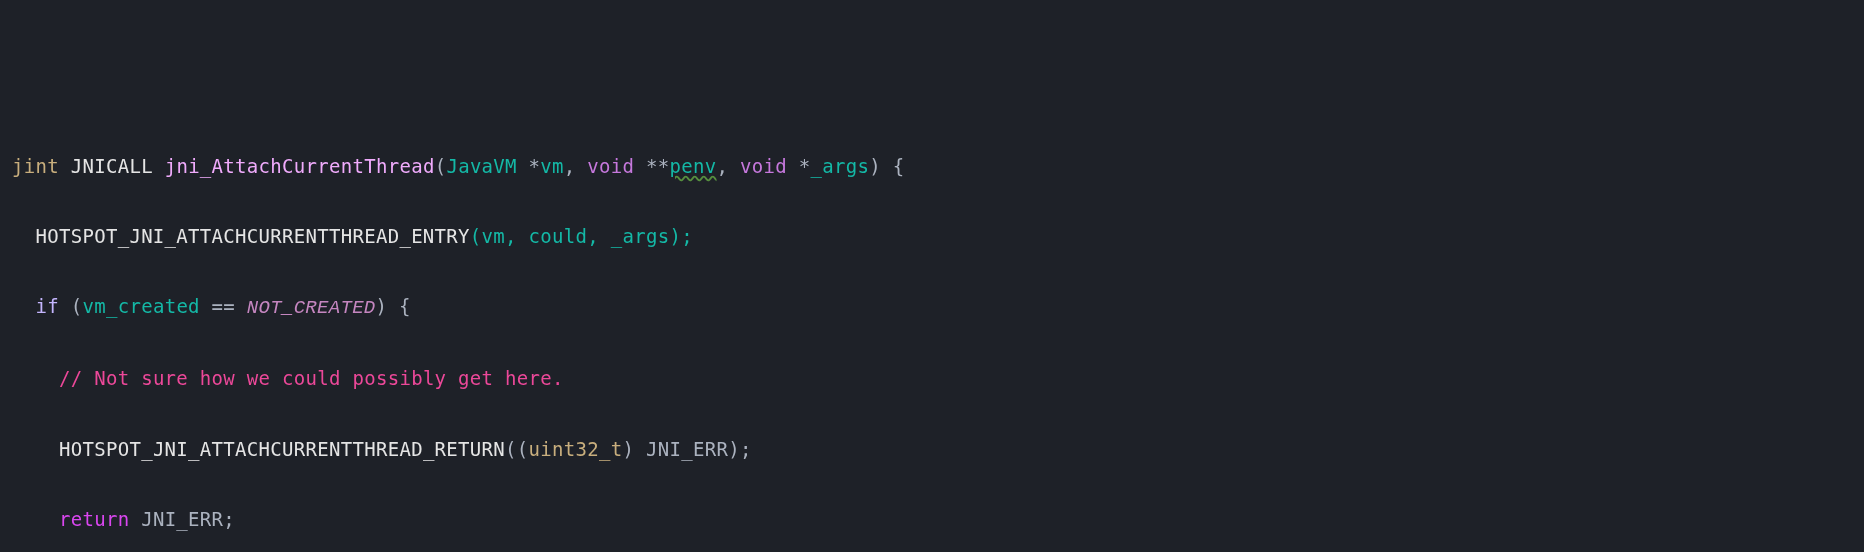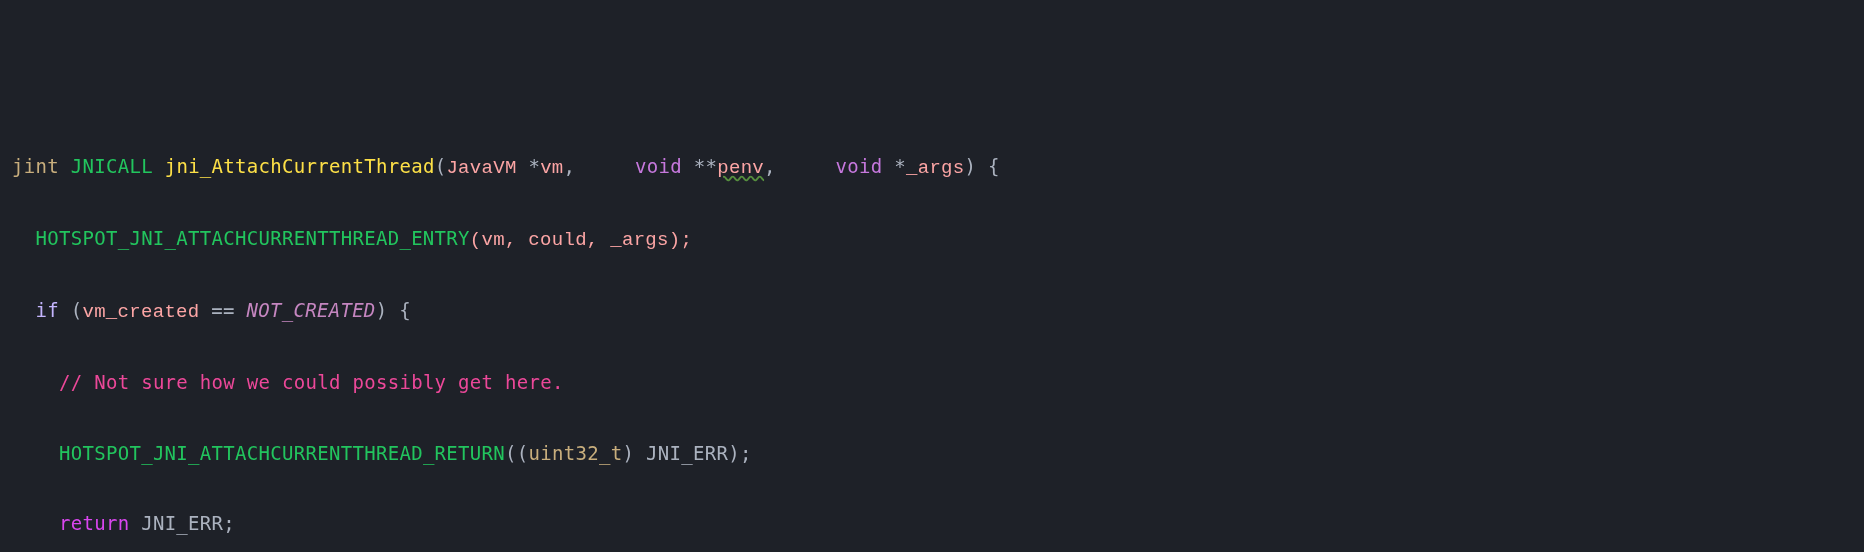--- a/index.html
+++ b/index.html
@@ -16,28 +16,28 @@
       padding: 8px 12px;
       white-space: pre;
       letter-spacing: 0.3px;
     }
     .code-line {
       display: block;
     }
     .type { color: #c8ae7d; }
     .keyword { color: #c4b5fd; }
     .keyword-return { color: #d946ef; }
-    .keyword-void { color: #c678dd; margin-left: 48px; }
-    .function-name { color: #fde047; }
-    .macro { color: #22c55e; }
-    .var { color: #fca5a5; font-family: Liberation Mono, monospace; }
+    .keyword-void { color: #c678dd; }
+    .function-name { color: #f0abfc; }
+    .macro { color: #e5e5e5; }
+    .var { color: #14b8a6; }
     .punct { color: #abb2bf; }
     .operator { color: #abb2bf; }
     .comment { color: #ec4899; }
-    .constant { color: #c586c0; font-style: italic; }
+    .constant { color: #c586c0; font-style: italic; font-family: Liberation Mono, monospace; }
     .enum-val { color: #abb2bf; text-align: right; }
     .underline-warn {
       text-decoration-line: underline;
       text-decoration-style: wavy;
       text-decoration-color: #568f3e;
       text-underline-offset: 3px;
     }
   </style>
 </head>
 <body>

